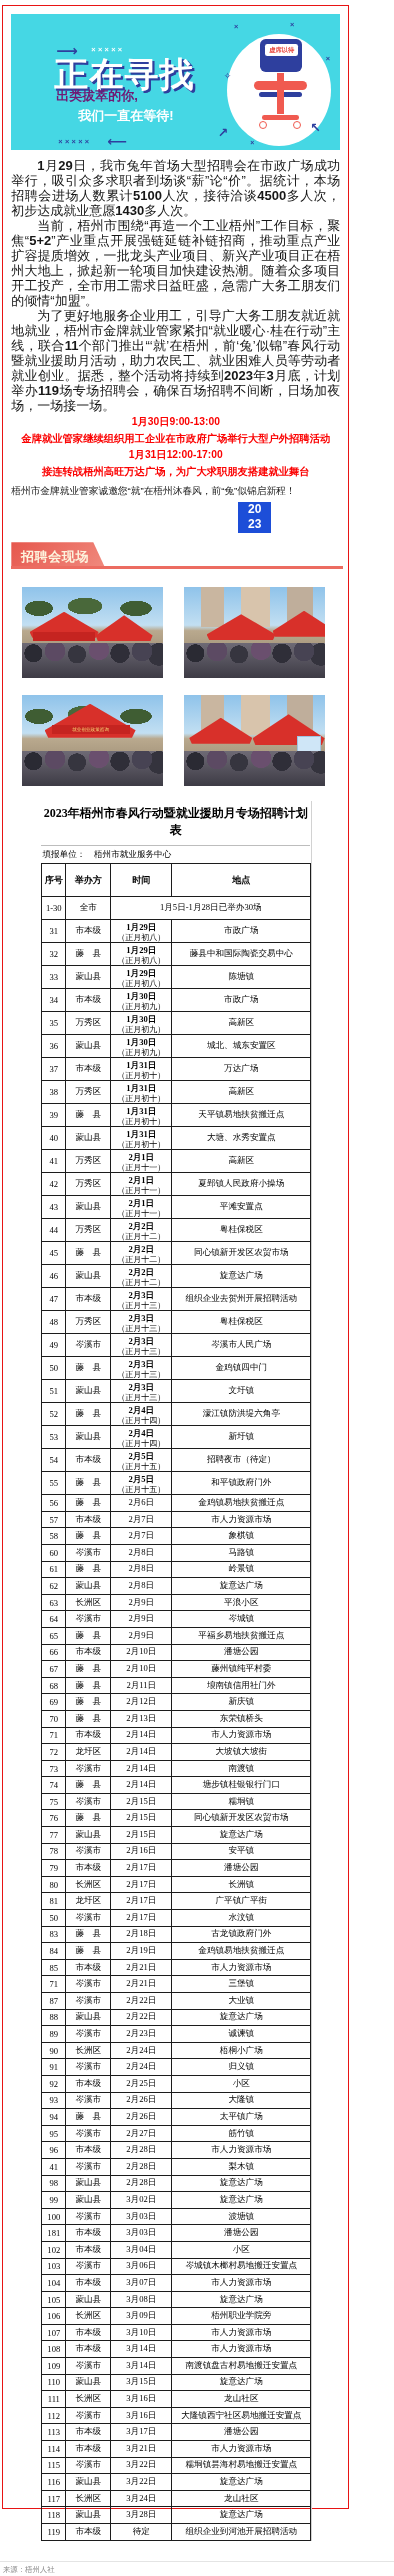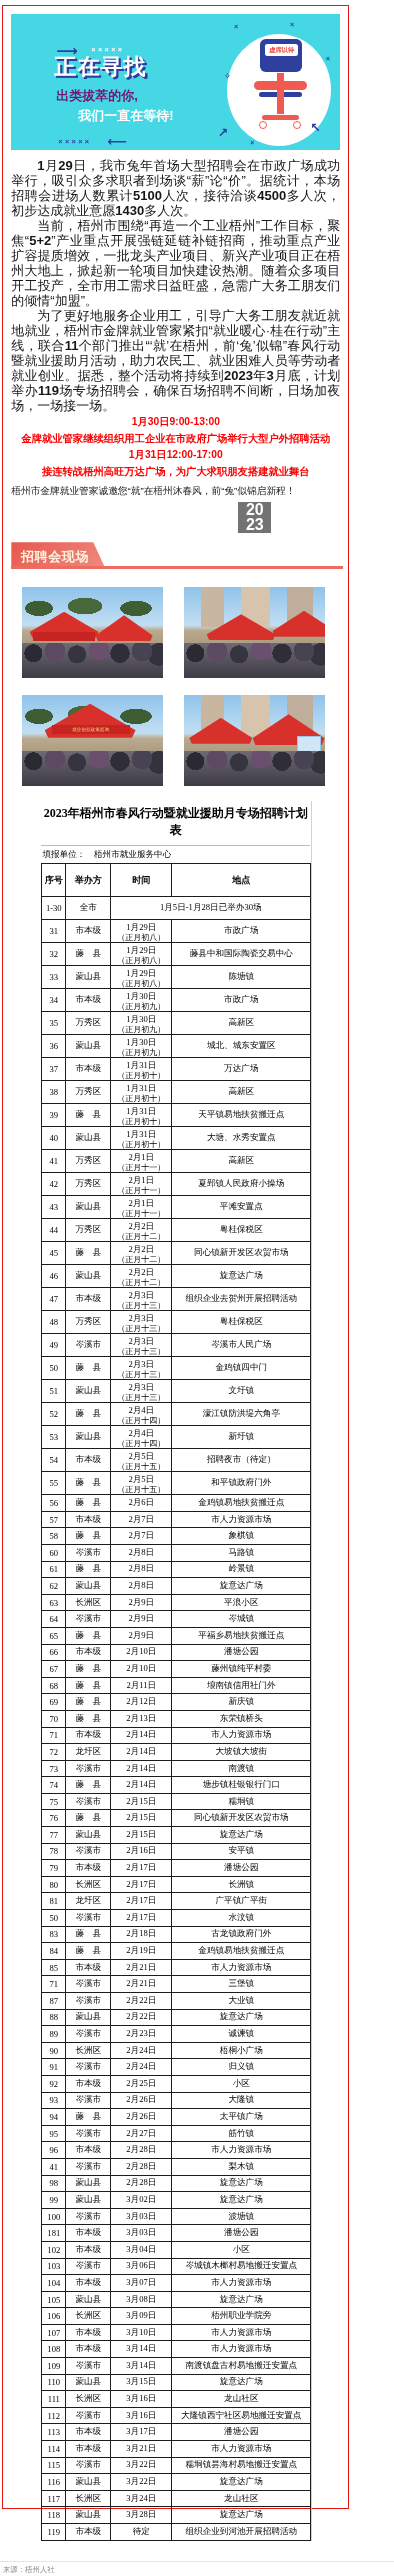--- a/index.html
+++ b/index.html
@@ -5,21 +5,21 @@
   html,body{margin:0;padding:0;background:#ffffff;}
   body{font-family:"Liberation Sans","DejaVu Sans",sans-serif;}
   .page{position:relative;width:394px;height:2576px;background:#fff;overflow:hidden;}
   .frame{position:absolute;left:2.3px;top:4.6px;width:345px;height:2502px;border:1.7px solid #e81414;background:#fff;box-sizing:content-box;}
   .inner{padding:8.6px 8px 0 8px;}
 
   
   .banner{position:relative;width:329px;height:136px;background:#45d7e4;overflow:hidden;}
   .b-arrow{position:absolute;left:45px;top:27.4px;color:#2e3f9e;font-size:15px;font-weight:bold;}
   .b-x-top{position:absolute;left:80px;top:31px;color:#ffffff;font-size:7.4px;letter-spacing:2.3px;font-weight:bold;}
-  .b-title{position:absolute;left:43px;top:38px;font-size:22px;font-weight:900;color:#ffffff;letter-spacing:1.1px;
+  .b-title{position:absolute;left:43px;top:38px;font-size:34px;font-weight:900;color:#ffffff;letter-spacing:1.1px;
     text-shadow:1.7px 1.7px 0 #2e3f9e,2.3px 2.3px 0 #2e3f9e;}
   .b-sub1{position:absolute;left:45px;top:73px;font-size:13px;color:#701a75;font-weight:bold;}
   .b-sub2{position:absolute;left:67px;top:93px;font-size:13px;color:#ffffff;font-weight:bold;}
   .b-x-bot{position:absolute;left:47px;top:123px;color:#2e3f9e;font-size:7.4px;letter-spacing:2.3px;font-weight:bold;}
   .b-arrow2{position:absolute;left:96px;top:119px;color:#2e3f9e;font-size:13.7px;font-weight:bold;}
   .chair-circle{position:absolute;right:9.1px;top:19.4px;width:104px;height:112px;background:#ffffff;border-radius:50%;}
   .chair-back{position:absolute;right:38px;top:25px;width:42px;height:33px;background:#2e3f9e;border-radius:5.7px;}
   .chair-tag{position:absolute;right:42px;top:30px;width:33px;height:11.4px;background:#ffffff;border-radius:2.3px;
     color:#e8453c;font-size:6.3px;font-weight:bold;text-align:center;line-height:11.4px;}
   .chair-seat{position:absolute;right:33px;top:67px;width:53px;height:9.1px;background:#f05a50;border-radius:4.6px;}
@@ -29,22 +29,22 @@
   .chair-wheel1{position:absolute;right:73px;top:107px;width:6.3px;height:6.3px;border:1.7px solid #f05a50;border-radius:50%;}
   .chair-wheel2{position:absolute;right:39px;top:107px;width:6.3px;height:6.3px;border:1.7px solid #f05a50;border-radius:50%;}
   .deco{position:absolute;color:#2e3f9e;font-weight:bold;}
 
   
   .paras{margin-top:8px;color:#171717;font-size:13px;line-height:15px;}
   .paras p{margin:0;text-indent:2em;text-align:justify;}
   .hl-lines{margin-top:1px;}
   .hl-line{color:#fb0202;font-size:10.3px;font-weight:bold;text-align:center;line-height:16.6px;}
   .closing{margin-top:1.1px;color:#171717;font-size:9.7px;text-align:left;line-height:17px;}
-  .badge{margin:3.4px auto 0 auto;margin-left:227px;width:33px;height:31px;background:#737373;color:#ffffff;
-    font-size:16px;font-weight:bold;text-align:center;line-height:15px;}
+  .badge{margin:3.4px auto 0 auto;margin-left:227px;width:33px;height:31px;background:#1d4ed8;color:#ffffff;
+    font-size:12px;font-weight:bold;text-align:center;line-height:15px;}
 
   
   .sec-wrap{position:relative;margin-top:9.1px;height:28.6px;}
   .sec-flag{position:absolute;left:0;top:0;width:94px;height:26px;background:linear-gradient(135deg,#e6574d 0%,#f08a7e 100%);
     clip-path:polygon(0 0,82px 0,94px 26px,0 26px);}
   .sec-flag span{display:block;padding:5.7px 0 0 9.7px;color:#fdf3dd;font-size:13px;font-weight:bold;letter-spacing:0.6px;}
   .sec-underline{position:absolute;left:0;top:24px;width:332px;height:2.9px;background:#ec6c61;}
 
   
   .photos{margin-top:16px;margin-left:10.3px;width:311px;display:grid;grid-template-columns:141px 141px;column-gap:21px;row-gap:17px;}
@@ -60,21 +60,21 @@
   .tbl-sec{position:relative;margin-top:15px;margin-left:30px;width:271px;}
   .tbl-scrollline{position:absolute;right:0;top:0;width:1.1px;height:100%;background:#d2d2d2;}
   .tbl-title{width:269px;text-align:center;font-family:"Liberation Serif","DejaVu Serif",serif;font-weight:bold;font-size:12px;color:#000;padding:4.6px 0 5.7px 0;}
   .tbl-unit{width:269px;border-top:0.6px solid #bdbdbd;font-family:"Liberation Serif","DejaVu Serif",serif;font-size:8.6px;color:#000;padding:2.9px 0 2.3px 1.1px;box-sizing:border-box;}
   table.plan{border-collapse:collapse;width:269px;table-layout:fixed;}
   table.plan td,table.plan th{border:0.6px solid #1c1c1c;font-family:"Liberation Serif","DejaVu Serif",serif;font-size:8.6px;color:#000;text-align:center;vertical-align:middle;padding:0;overflow:hidden;}
   table.plan th{font-size:9.1px;font-weight:bold;height:32px;}
   tr.h40{height:23px;}
   tr.h29{height:16.6px;}
   .lunar{display:block;font-size:8px;line-height:9.7px;}
-  .dmain{display:block;line-height:10.3px;padding-top:2px;}
+  .dmain{display:block;line-height:10.3px;padding-top:2px;font-weight:bold;}
 
   
   .footer-divider{position:absolute;left:0;top:2561px;width:394px;height:1.1px;background:#e4e4e4;}
   .footer-src{position:absolute;left:2.9px;top:2565px;color:#8a8a8a;font-size:7.4px;}
 </style>
 </head>
 <body>
 
 <div class="page">
   <div class="frame">

